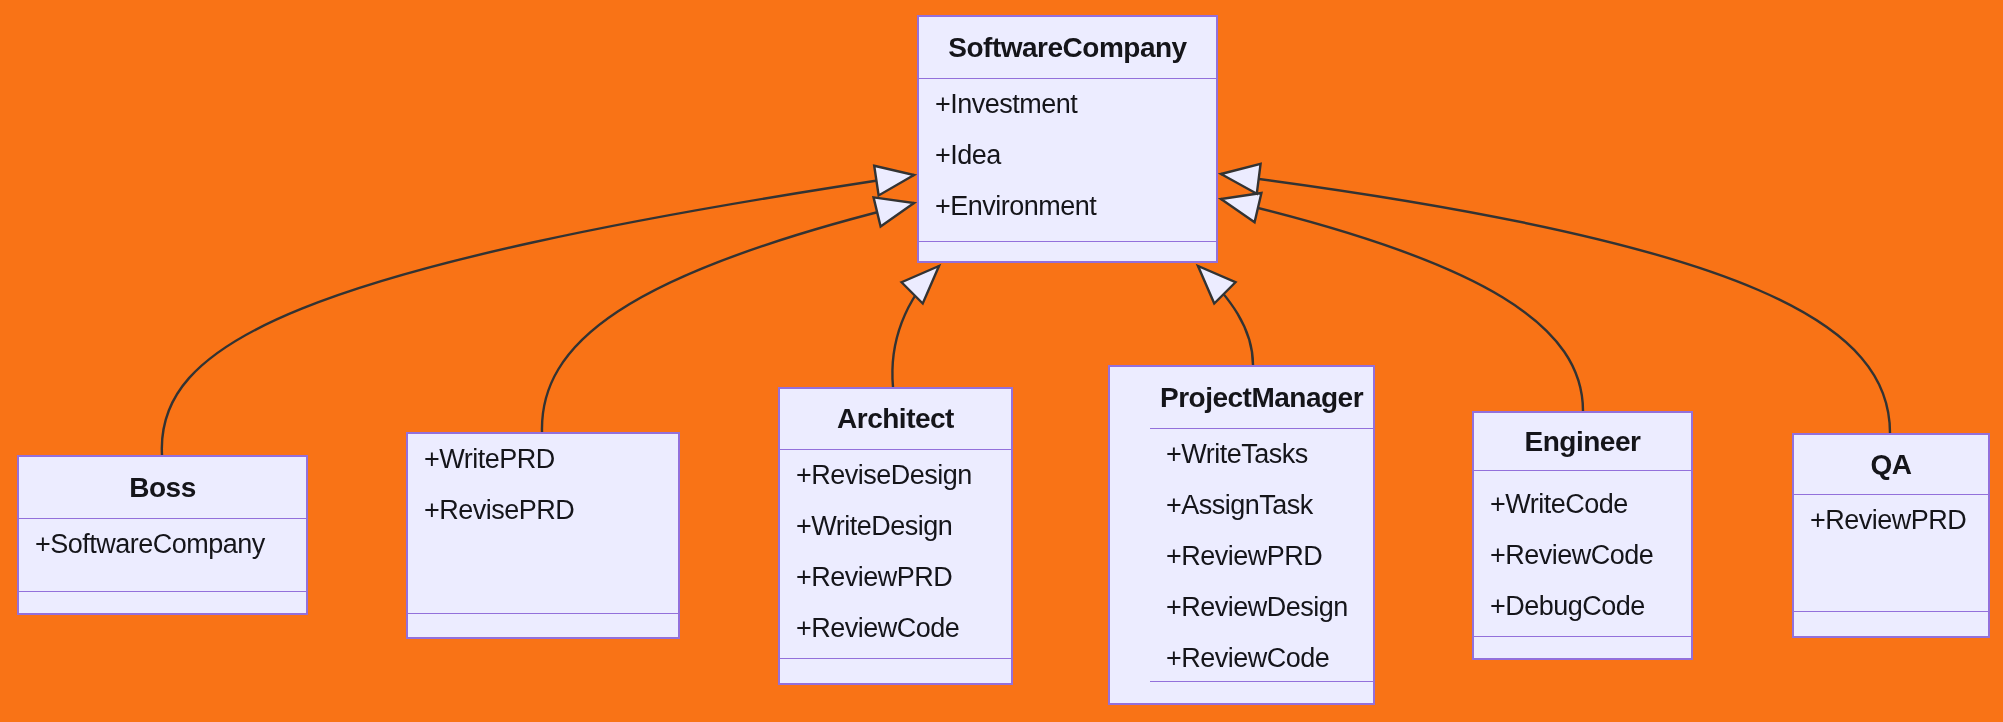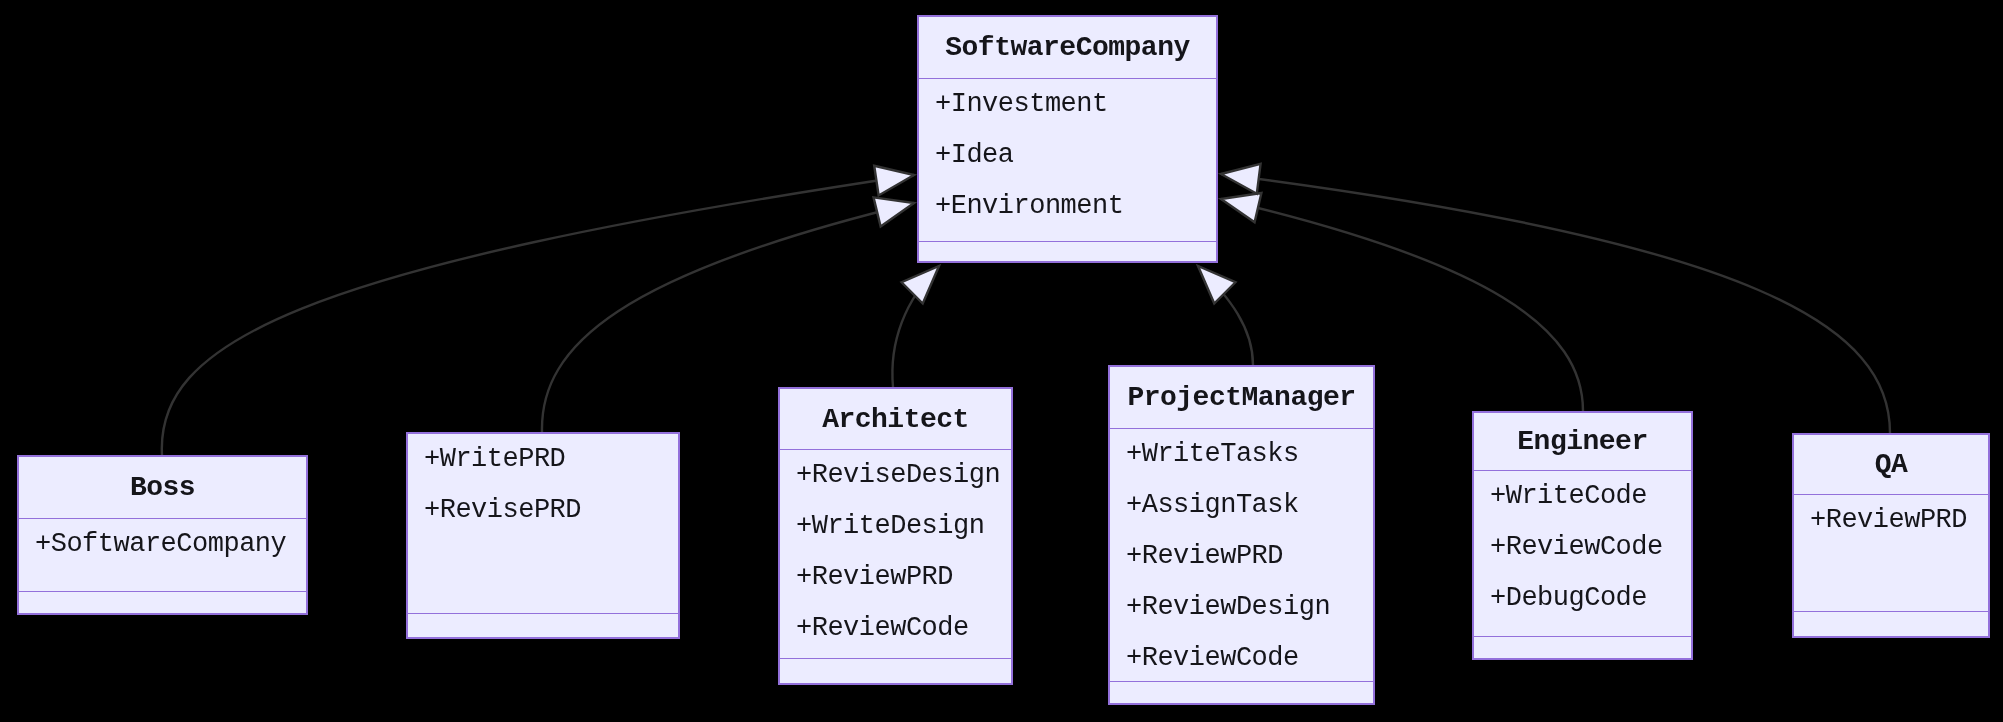--- a/index.html
+++ b/index.html
@@ -1,22 +1,22 @@
 <!DOCTYPE html>
 <html><head>
 <meta charset="utf-8">
 <style>
   html, body { margin: 0; padding: 0; background: #ffffff; }
   #canvas {
     position: relative;
     width: 2003px;
     height: 722px;
     overflow: hidden;
-    font-family: Liberation Mono, monospace;
-    background: #000000;
+    font-family: Liberation Sans, sans-serif;
+    background: #f97316;
   }
   #edges {
     position: absolute;
     left: 0; top: 0;
     width: 2003px; height: 722px;
   }
   .uml-class {
     position: absolute;
     box-sizing: border-box;
     background: #ECECFF;
@@ -105,33 +105,33 @@
     <div class="uml-title" style="height:61px">Architect</div>
     <div class="uml-members">
       <div class="uml-member">+ReviseDesign</div>
       <div class="uml-member">+WriteDesign</div>
       <div class="uml-member">+ReviewPRD</div>
       <div class="uml-member">+ReviewCode</div>
     </div>
     <div class="uml-footer" style="height:25px"></div>
   </div>
 
-  <div class="uml-class" style="left:1108px; top:365px; width:267px; height:340px;">
+  <div class="uml-class" style="left:1108px; top:365px; width:267px; height:340px;padding-left:40px;">
     <div class="uml-title" style="height:62px">ProjectManager</div>
     <div class="uml-members">
       <div class="uml-member">+WriteTasks</div>
       <div class="uml-member">+AssignTask</div>
       <div class="uml-member">+ReviewPRD</div>
       <div class="uml-member">+ReviewDesign</div>
       <div class="uml-member">+ReviewCode</div>
     </div>
     <div class="uml-footer" style="height:22px"></div>
   </div>
 
-  <div class="uml-class" style="left:1472px; top:411px; width:221px; height:249px;">
+  <div class="uml-class" style="left:1472px; top:411px; width:221px; height:249px;gap:8px;">
     <div class="uml-title" style="height:58px">Engineer</div>
     <div class="uml-members">
       <div class="uml-member">+WriteCode</div>
       <div class="uml-member">+ReviewCode</div>
       <div class="uml-member">+DebugCode</div>
     </div>
     <div class="uml-footer" style="height:22px"></div>
   </div>
 
   <div class="uml-class" style="left:1792px; top:433px; width:198px; height:205px;">

